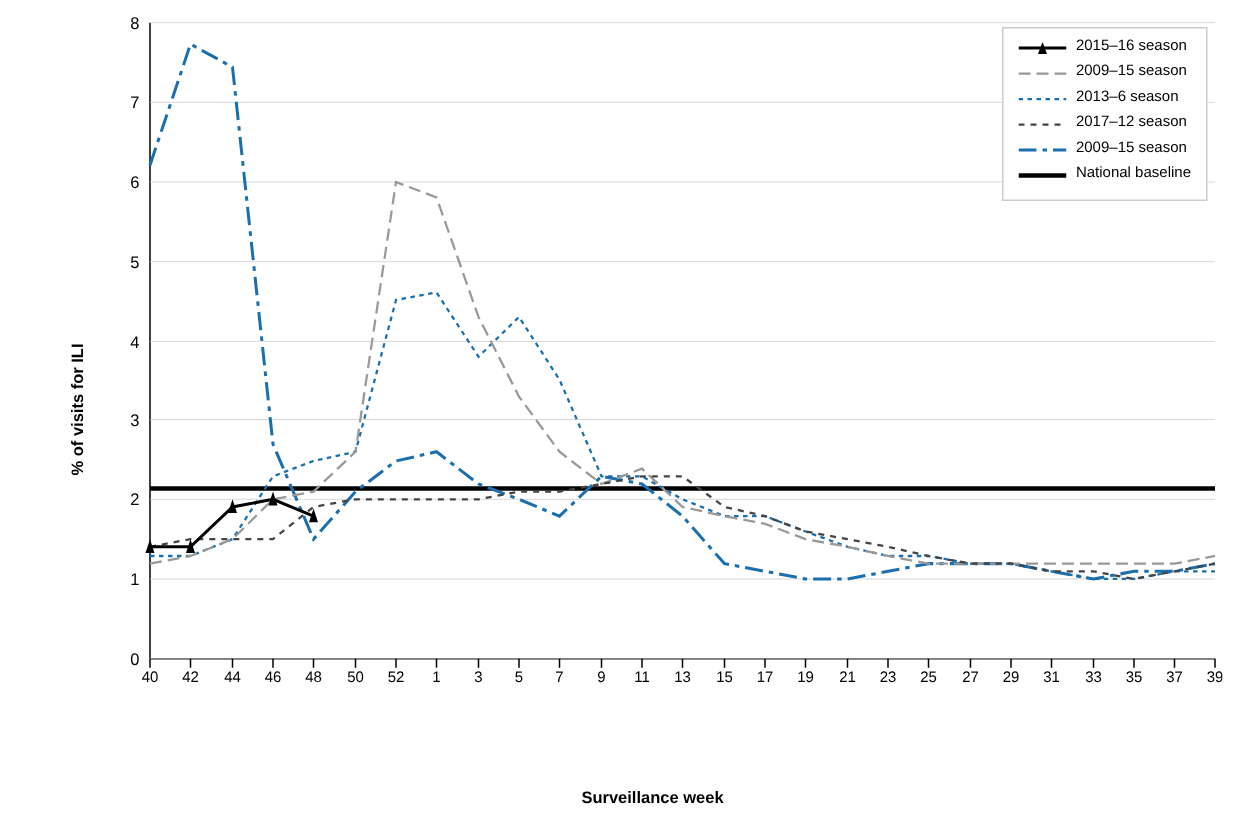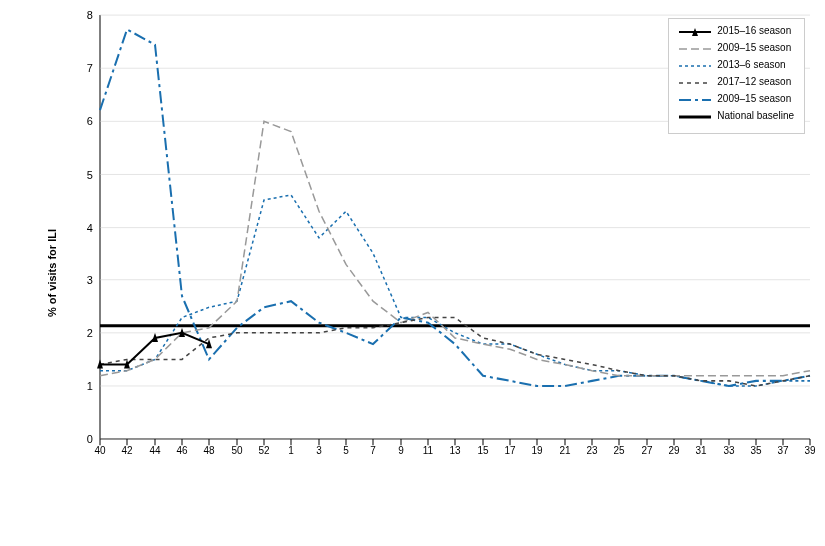--- a/index.html
+++ b/index.html
@@ -371,14 +371,15 @@
     <div class="legend-item">
       <div class="legend-line">
         <svg width="32" height="14">
           <line x1="0" y1="7" x2="32" y2="7" stroke="#000" stroke-width="3"></line>
         </svg>
       </div>
       <span>National baseline</span>
     </div>
   </div>
 
+  <span class="x-axis-label">Surveillance week</span>
 
 </div>
 
 </body></html>

